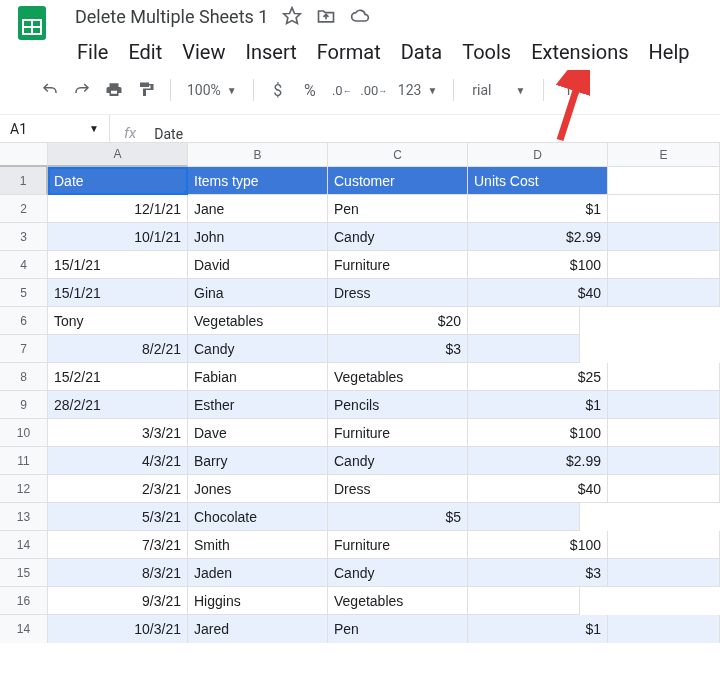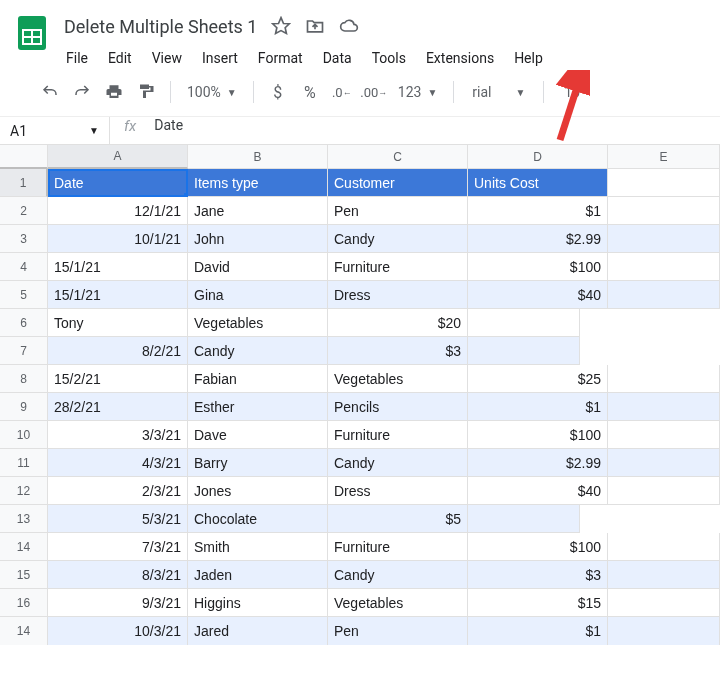--- a/index.html
+++ b/index.html
@@ -7,41 +7,41 @@
     margin: 0;
     font-family: "Google Sans", Roboto, Arial, sans-serif;
     font-size: 14px;
     color: #202124;
     background: #fff;
     width: 720px;
     overflow: hidden;
     user-select: none;
   }
   
-  .header { display: flex; align-items: flex-start; padding: 12px 12px 0 12px; }
+  .header { display: flex; align-items: flex-start; padding: 2px 12px 0 12px; gap: 11px; }
   .sheets-logo { width: 40px; height: 40px; margin-right: 12px; flex-shrink:0; }
   .title-row { display:flex; align-items:center; gap:14px; height:28px;}
   .doc-title { font-size: 18px; color: #3c4043; }
   .icon-btn { width:20px; height:20px; color:#5f6368; display:flex;align-items:center;justify-content:center;}
   .menubar { display:flex; gap:4px; margin-top:4px; margin-left:-6px;}
-  .menubar span { padding: 6px 8px; font-size: 14px; color:#202124; border-radius:4px;}
+  .menubar span { padding: 6px 8px; font-size: 20px; color:#202124; border-radius:4px;}
   
   .toolbar {
     display:flex; align-items:center; gap:4px;
     padding: 6px 24px 10px 36px;
     border-bottom: 1px solid #eee;
     color:#5f6368;
   }
   .tb-btn { width:28px; height:28px; display:flex;align-items:center;justify-content:center; border-radius:2px; font-size:16px;}
   .tb-sep { width:1px; height:22px; background:#dadce0; margin:0 6px;}
   .zoom { display:flex;align-items:center; gap:6px; padding:0 6px;}
   .caret { font-size:10px;}
   .fontsel { display:flex;align-items:center;gap:24px; padding:0 8px;}
   
-  .fbar { display:flex; align-items:flex-start; height:28px; border-bottom:1px solid #e0e0e0;}
+  .fbar { display:flex; align-items:flex-end; height:28px; border-bottom:1px solid #e0e0e0;}
   .namebox { width:110px; padding-left:10px; display:flex;align-items:center;justify-content:space-between; padding-right:10px; border-right:1px solid #e0e0e0; height:100%;}
   .fx { font-style:italic; color:#9aa0a6; padding:0 14px; font-size:15px;}
   .fval { color:#3c4043; padding-left:4px;}
   
   .grid { font-family: Arial, sans-serif; font-size:14px; }
   .colrow, .row { display:flex; }
   .corner { width:48px; height:24px; background:#f8f9fa; border-right:1px solid #e0e0e0; border-bottom:2px solid #bdbdbd;}
   .colhdr { height:24px; background:#f8f9fa; color:#5f6368; border-right:1px solid #e0e0e0; border-bottom:1px solid #e0e0e0; display:flex;align-items:center;justify-content:center; font-size:12px;}
   .colhdr.sel { background:#e8eaed; border-bottom:2px solid #bdbdbd;}
   .rowhdr { width:48px; background:#f8f9fa; color:#5f6368; border-right:1px solid #e0e0e0; border-bottom:1px solid #e0e0e0; display:flex;align-items:center;justify-content:center; font-size:12px;}
@@ -287,21 +287,20 @@
         <div class="cell cB band">Jaden</div>
         <div class="cell cC band">Candy</div>
         <div class="cell cD band right">$3</div>
         <div class="cell cE band"></div>
       </div>
       <div class="row">
         <div class="rowhdr">16</div>
         <div class="cell cA right">9/3/21</div>
         <div class="cell cB">Higgins</div>
         <div class="cell cC">Vegetables</div>
-        <div class="cell cD right">$15</div>
         <div class="cell cE"></div>
       </div>
       <div class="row">
         <div class="rowhdr last">14</div>
         <div class="cell cA band right last">10/3/21</div>
         <div class="cell cB band last">Jared</div>
         <div class="cell cC band last">Pen</div>
         <div class="cell cD band right last">$1</div>
         <div class="cell cE band last"></div>
       </div>

